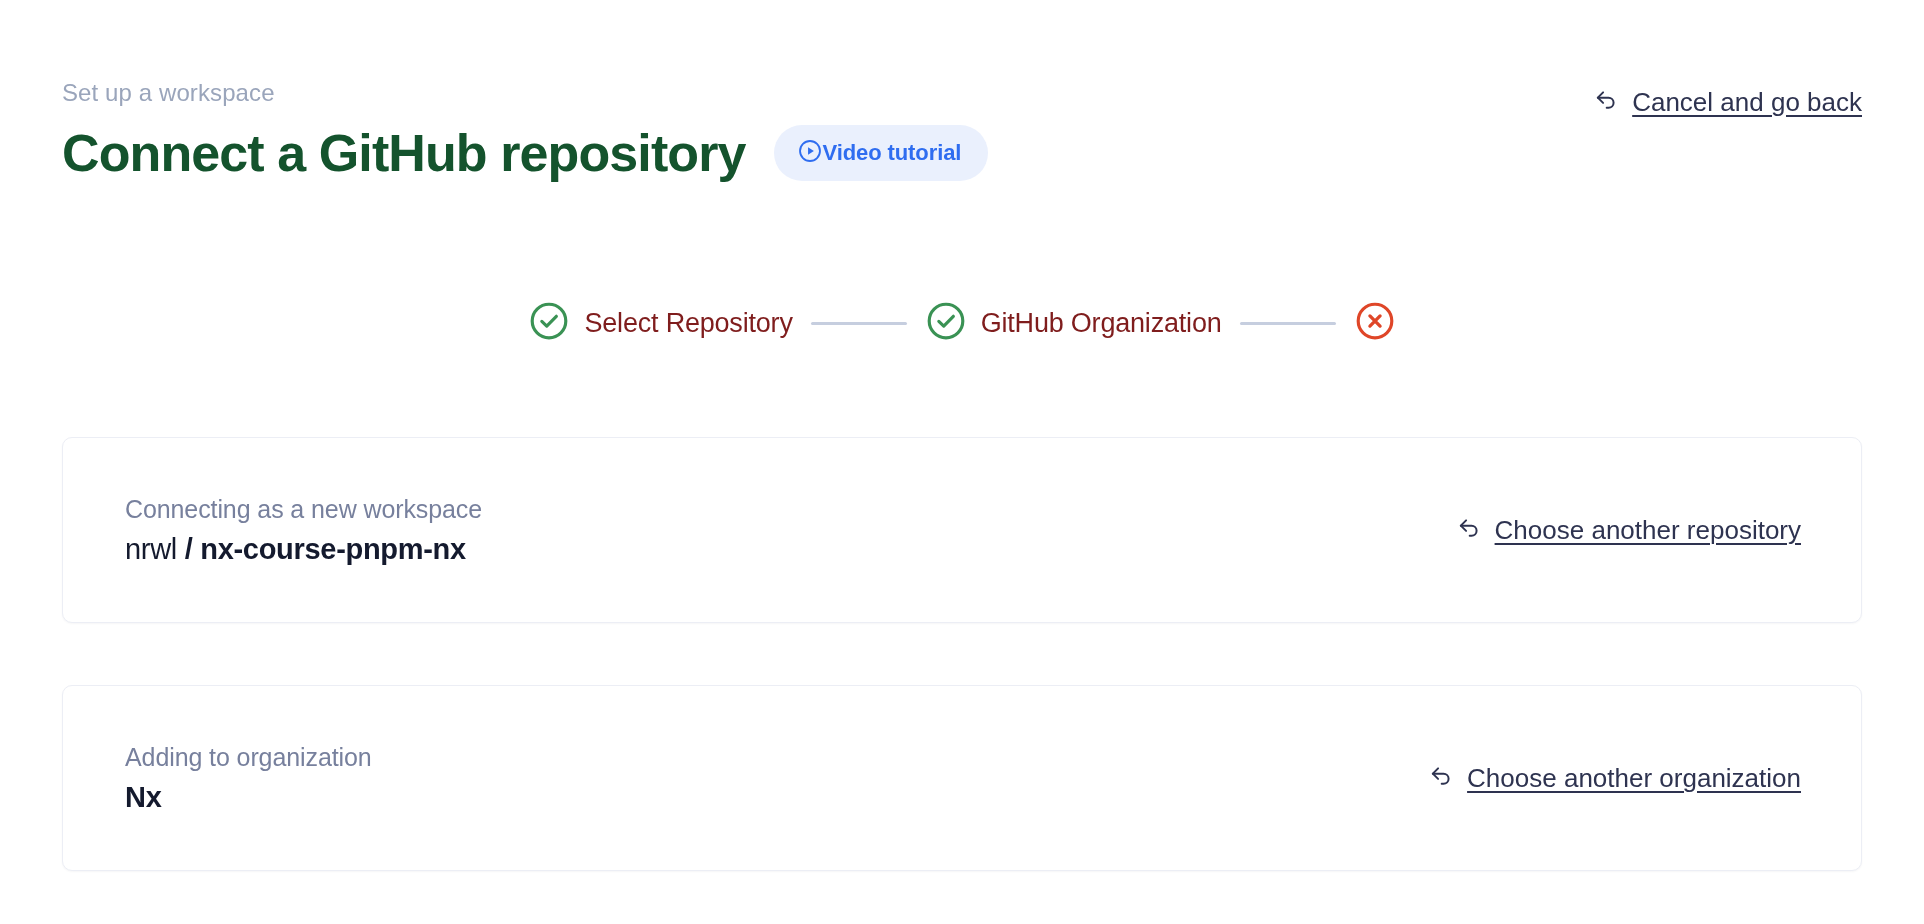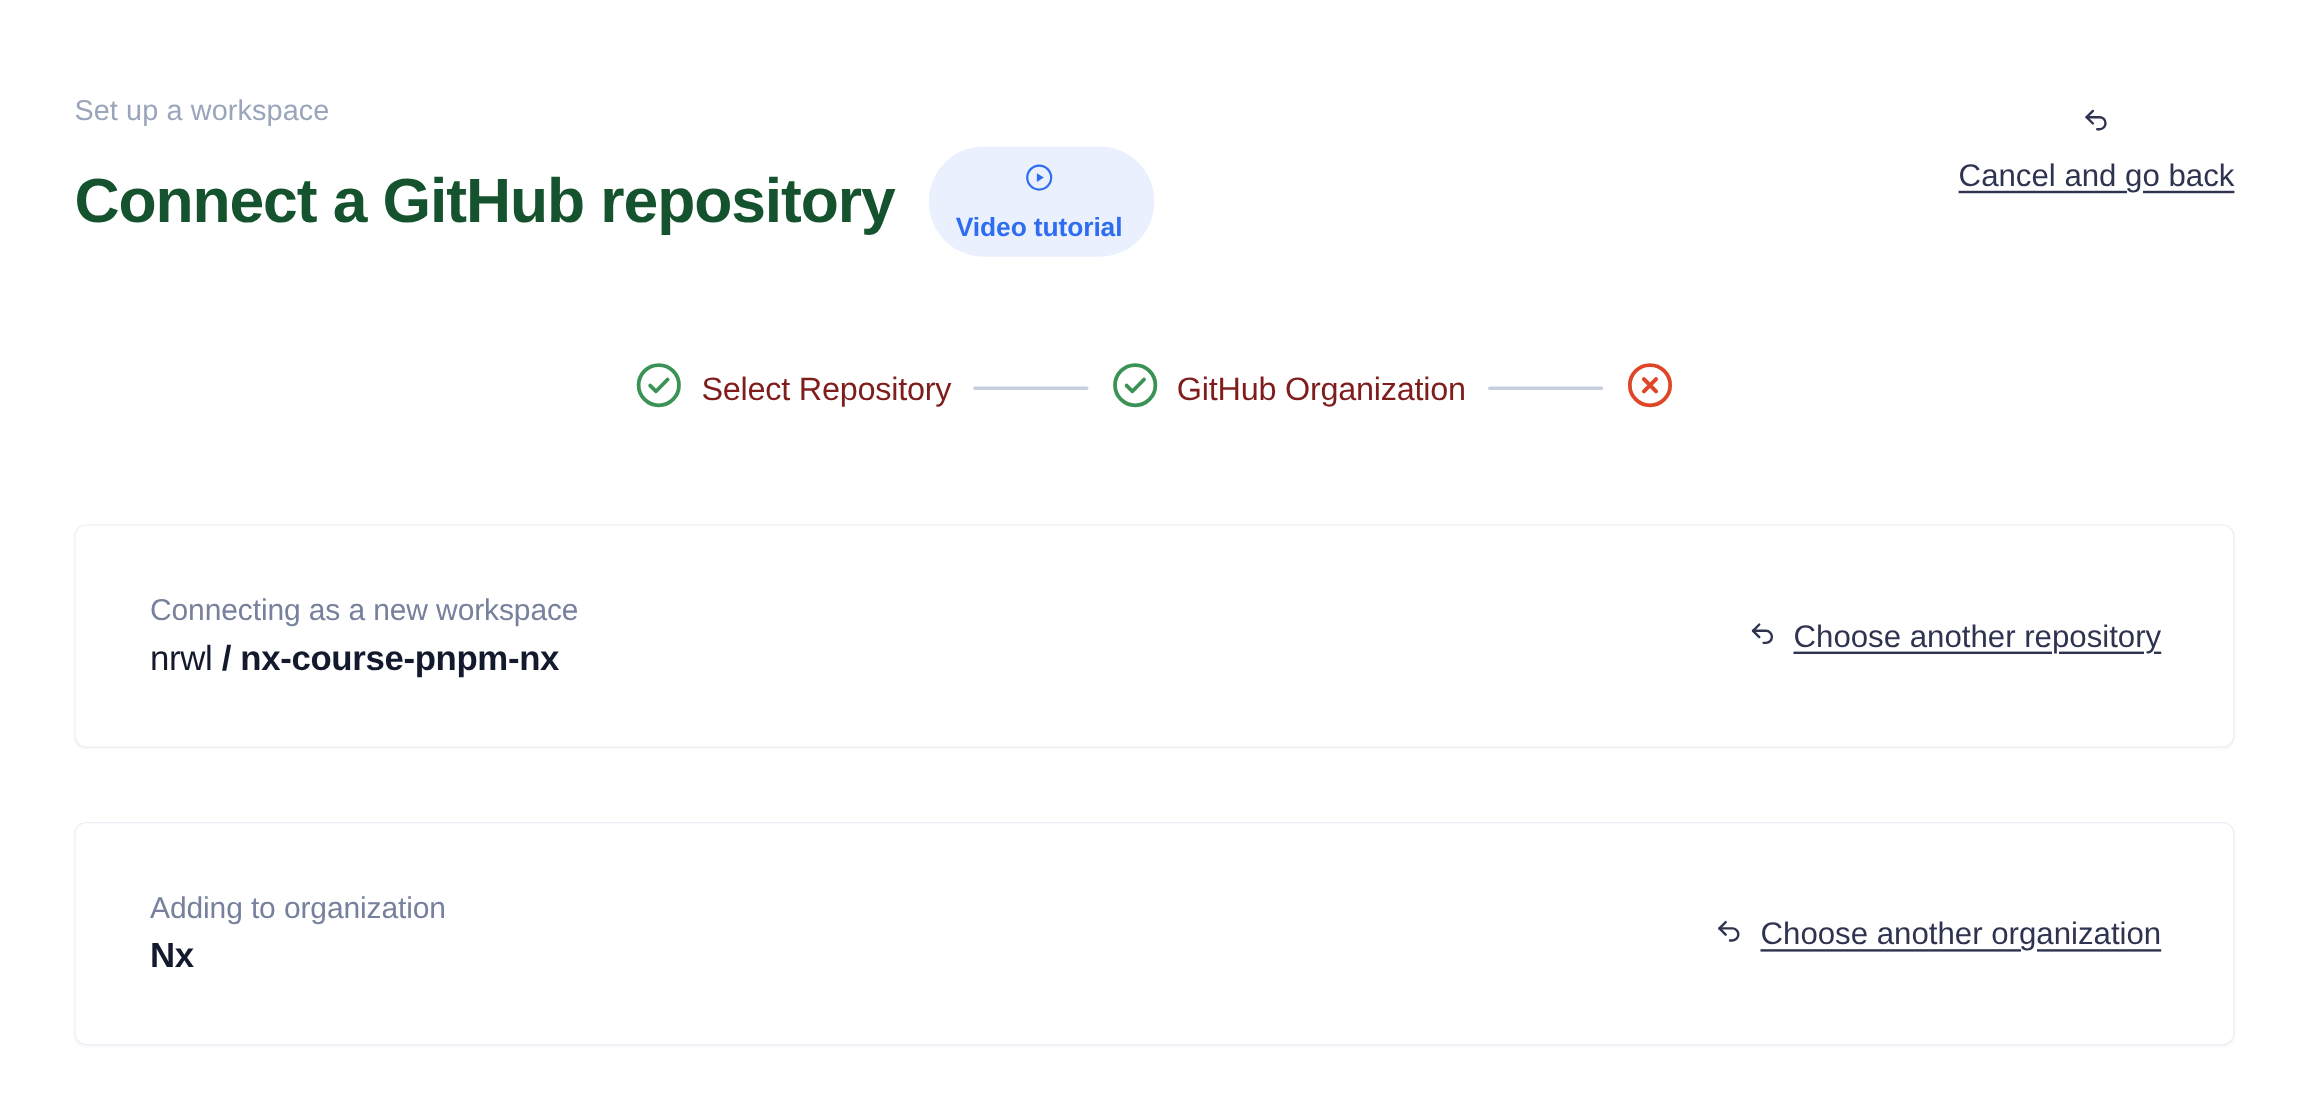--- a/index.html
+++ b/index.html
@@ -51,28 +51,26 @@
     font-weight: 800;
     color: #14532d;
     letter-spacing: -0.9px;
     margin: 0;
     white-space: nowrap;
   }
 
   .video-badge {
     display: inline-flex;
     align-items: center;
-    gap: 13px;
     background: #eaf0fd;
     border-radius: 999px;
     padding: 13px 27px 13px 23px;
     cursor: pointer;
     border: none;
     text-decoration: none;
-    flex-direction: column;
   }
   .video-badge .label {
     font-size: 22px;
     font-weight: 700;
     color: #2f6df0;
     letter-spacing: -0.1px;
     line-height: 1;
     white-space: nowrap;
   }
   .play-icon { display: block; flex: 0 0 auto; }
@@ -80,21 +78,20 @@
   
   .cancel-link {
     position: absolute;
     right: 62px;
     top: 86px;
     display: inline-flex;
     align-items: center;
     gap: 12px;
     cursor: pointer;
     text-decoration: none;
-    flex-direction: column;
   }
   .cancel-link .link-text {
     font-size: 26px;
     line-height: 30px;
     color: #2e3350;
     text-decoration: underline;
     text-underline-offset: 4px;
     text-decoration-thickness: 1.5px;
     white-space: nowrap;
   }

